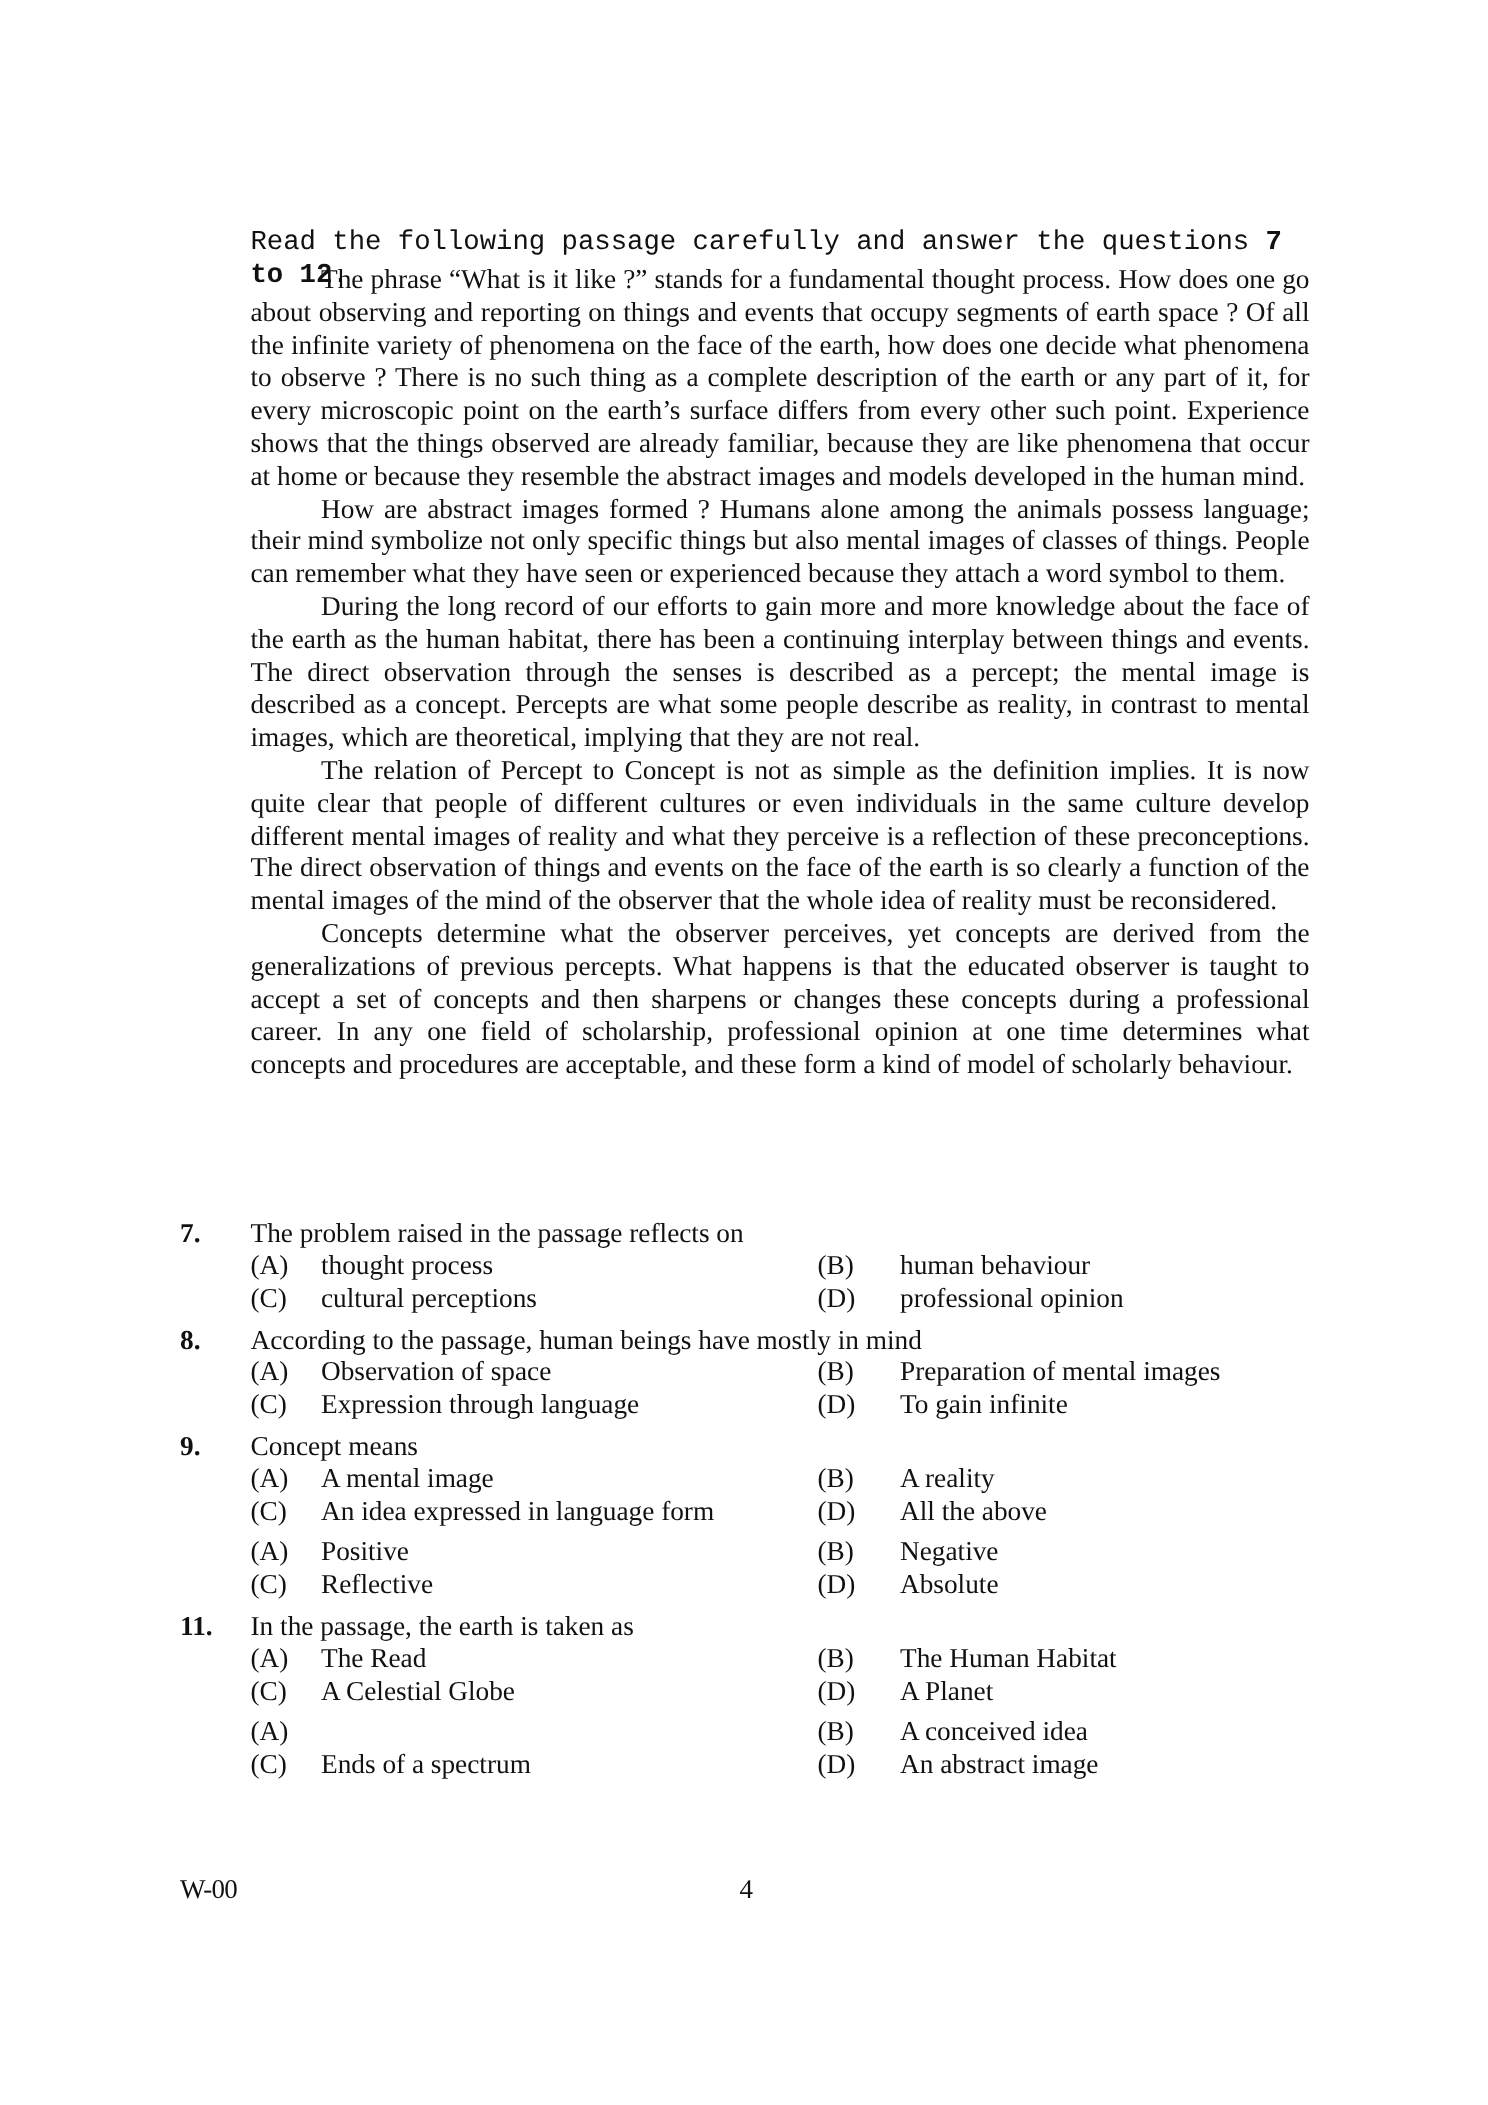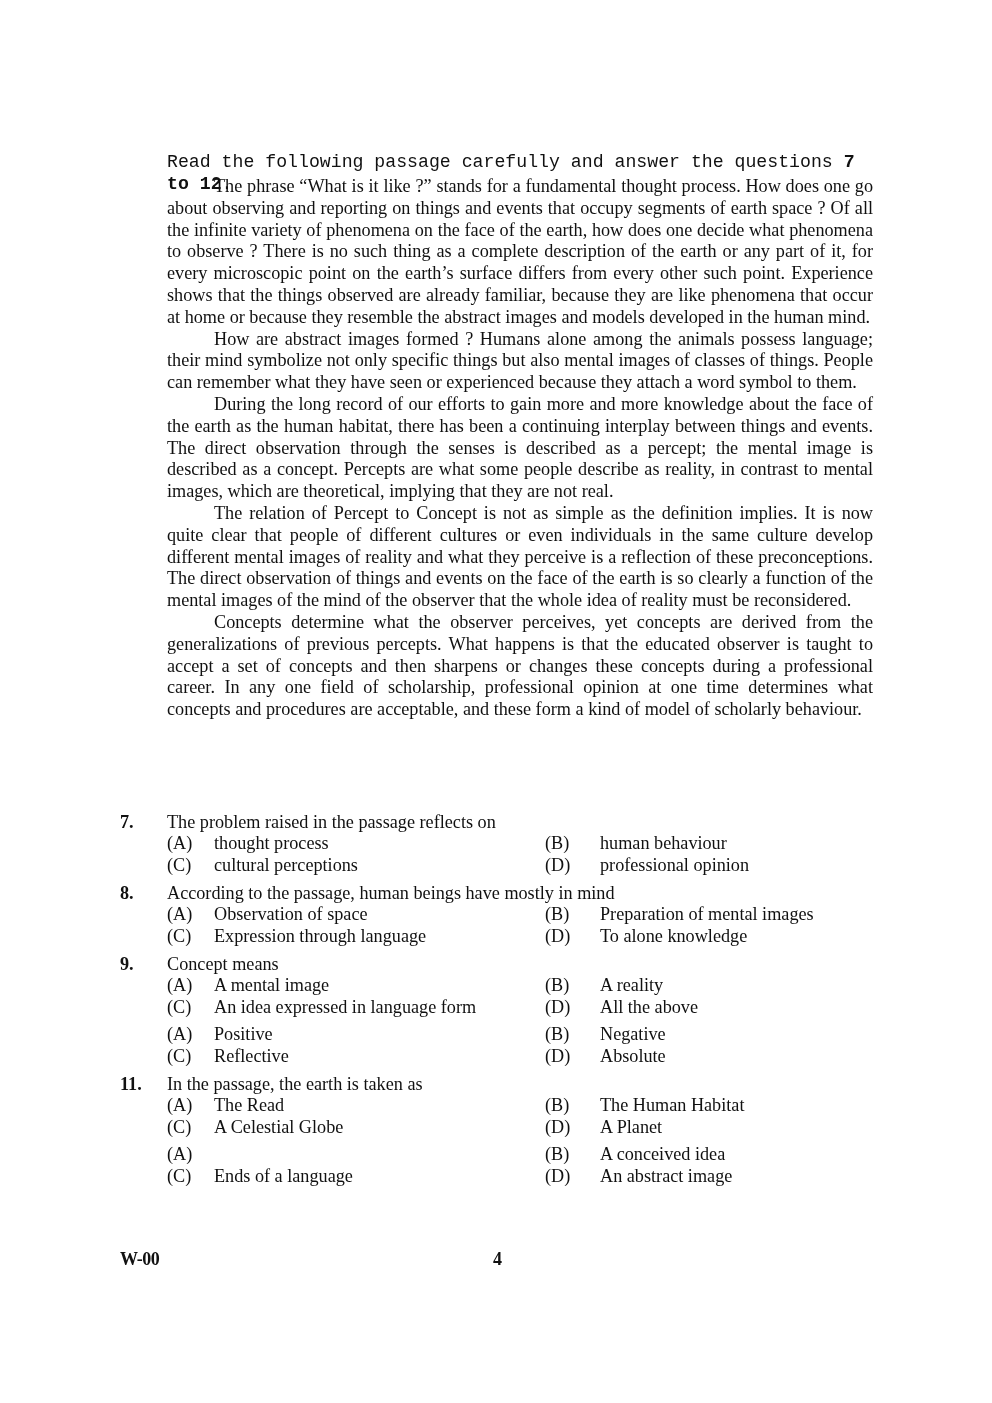--- a/index.html
+++ b/index.html
@@ -84,21 +84,21 @@
       width: 47px;
     }
     .opt-right .opt-label { width: 55px; }
     .footer {
       position: absolute;
       top: 1249px;
       left: 120px;
       width: 760px;
       height: 24px;
       font-size: 18px;
-      font-weight: bold;
+      font-weight: normal;
     }
     .footer .code {
       position: absolute;
       left: 0;
       top: 0;
       letter-spacing: -0.5px;
     }
     .footer .pagenum {
       position: absolute;
       left: 373px;
@@ -164,21 +164,21 @@
           <span>Preparation of mental images</span>
         </div>
       </div>
       <div class="opt-row">
         <div class="opt opt-left">
           <span class="opt-label">(C)</span>
           <span>Expression through language</span>
         </div>
         <div class="opt opt-right">
           <span class="opt-label">(D)</span>
-          <span>To alone knowledge</span>
+          <span>To gain infinite</span>
         </div>
       </div>
     </div>
 
     <div class="question">
       <div class="q-head">
         <span class="q-num">9.</span>
         <span class="q-text">Concept means</span>
       </div>
       <div class="opt-row">
@@ -259,21 +259,21 @@
           <span class="opt-label">(A)</span>
         </div>
         <div class="opt opt-right">
           <span class="opt-label">(B)</span>
           <span>A conceived idea</span>
         </div>
       </div>
       <div class="opt-row">
         <div class="opt opt-left">
           <span class="opt-label">(C)</span>
-          <span>Ends of a language</span>
+          <span>Ends of a spectrum</span>
         </div>
         <div class="opt opt-right">
           <span class="opt-label">(D)</span>
           <span>An abstract image</span>
         </div>
       </div>
     </div>
 
   </div>
 

